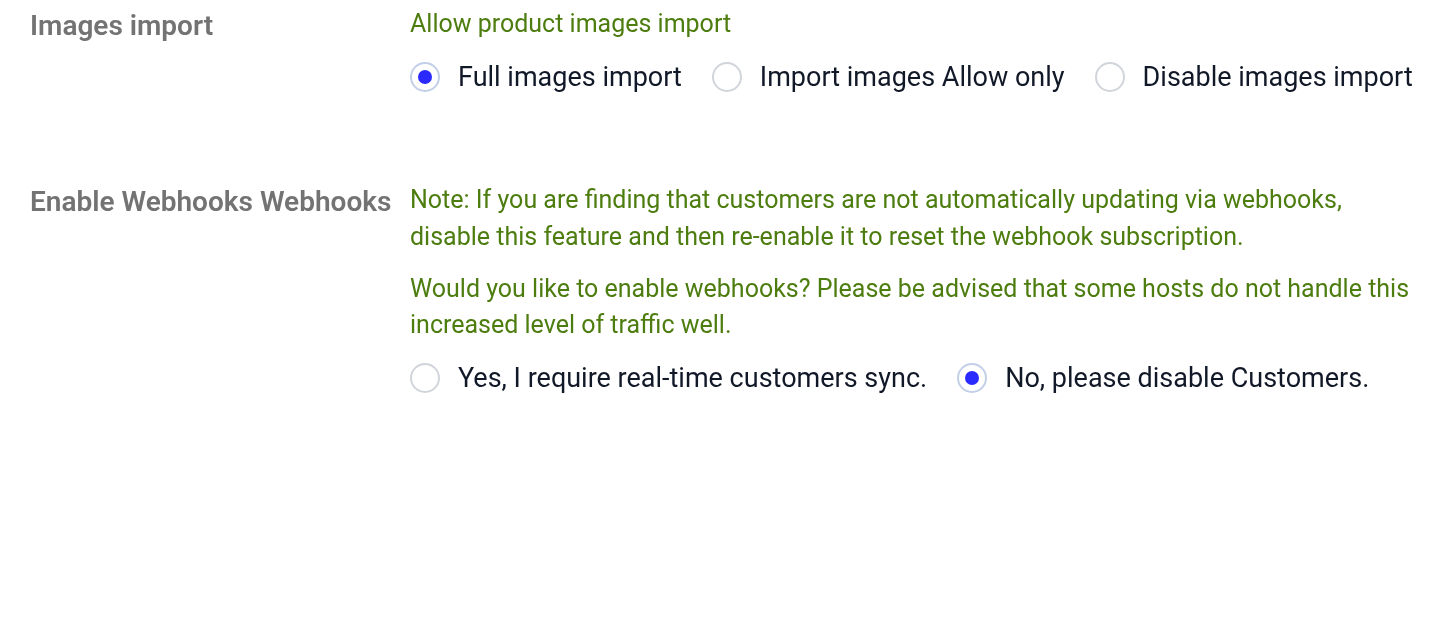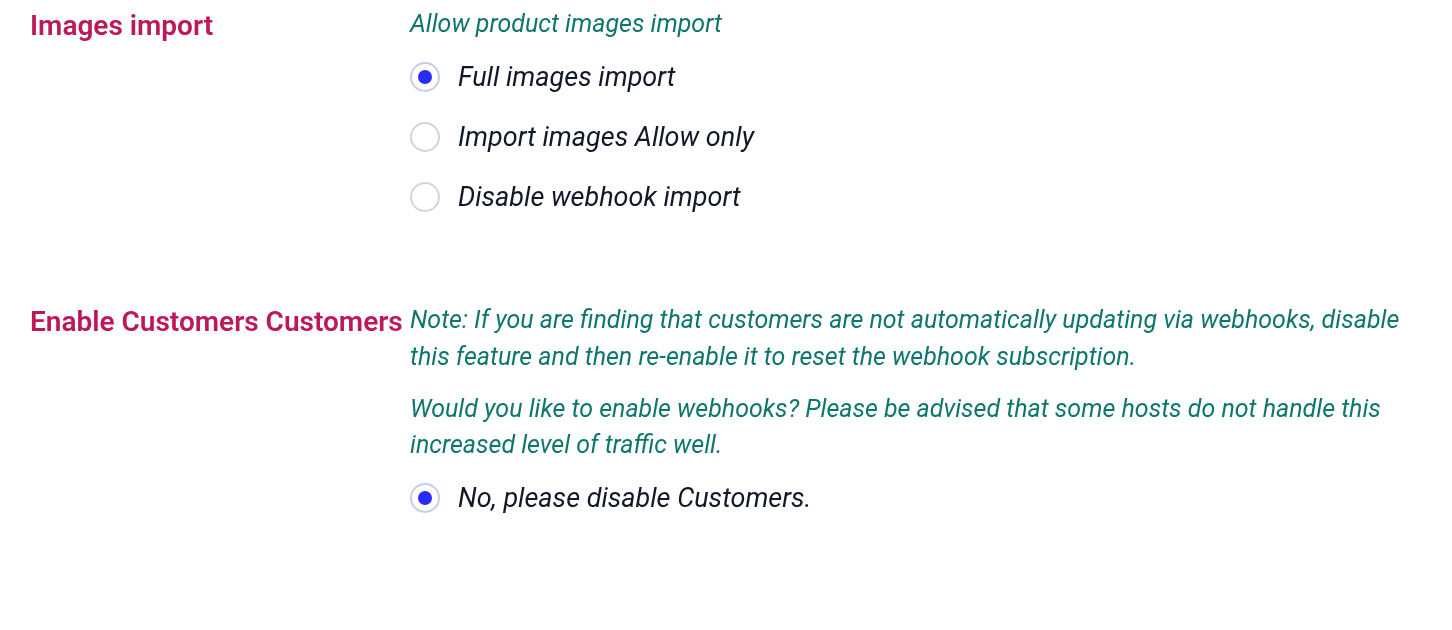--- a/index.html
+++ b/index.html
@@ -26,43 +26,41 @@
     .setting-group.group-2 {
       padding-top: 90px;
     }
     .setting-label-col {
       width: 380px;
       flex-shrink: 0;
     }
     .setting-label {
       font-size: 28px;
       font-weight: 600;
-      color: #be185d;
+      color: #737373;
       line-height: 1.4;
     }
     .setting-content-col {
       flex: 1;
       min-width: 0;
     }
     .setting-description {
       font-size: 25px;
-      font-style: italic;
-      color: #0f766e;
+      color: #4d7c0f;
       line-height: 1.45;
       margin-bottom: 18px;
     }
     .setting-description + .setting-description {
       margin-top: -2px;
     }
     .radio-group {
       display: flex;
-      flex-direction: column;
+      flex-direction: row;
       gap: 30px;
       padding-top: 2px;
-      font-style: italic;
     }
     .radio-option {
       display: flex;
       align-items: center;
       gap: 18px;
       cursor: pointer;
     }
     .radio-circle {
       width: 30px;
       height: 30px;
@@ -107,34 +105,38 @@
         <label class="radio-option">
           <span class="radio-circle checked"></span>
           <span class="radio-text">Full images import</span>
         </label>
         <label class="radio-option">
           <span class="radio-circle"></span>
           <span class="radio-text">Import images Allow only</span>
         </label>
         <label class="radio-option">
           <span class="radio-circle"></span>
-          <span class="radio-text">Disable webhook import</span>
+          <span class="radio-text">Disable images import</span>
         </label>
       </div>
     </div>
   </div>
 
   <div class="setting-group group-2">
     <div class="setting-label-col">
-      <div class="setting-label">Enable Customers Customers</div>
+      <div class="setting-label">Enable Webhooks Webhooks</div>
     </div>
     <div class="setting-content-col">
       <div class="setting-description">Note: If you are finding that customers are not automatically updating via webhooks, disable this feature and then re-enable it to reset the webhook subscription.</div>
       <div class="setting-description">Would you like to enable webhooks? Please be advised that some hosts do not handle this increased level of traffic well.</div>
       <div class="radio-group">
+        <label class="radio-option">
+          <span class="radio-circle"></span>
+          <span class="radio-text">Yes, I require real-time customers sync.</span>
+        </label>
         <label class="radio-option">
           <span class="radio-circle checked"></span>
           <span class="radio-text">No, please disable Customers.</span>
         </label>
       </div>
     </div>
   </div>
 
 </div>
 

